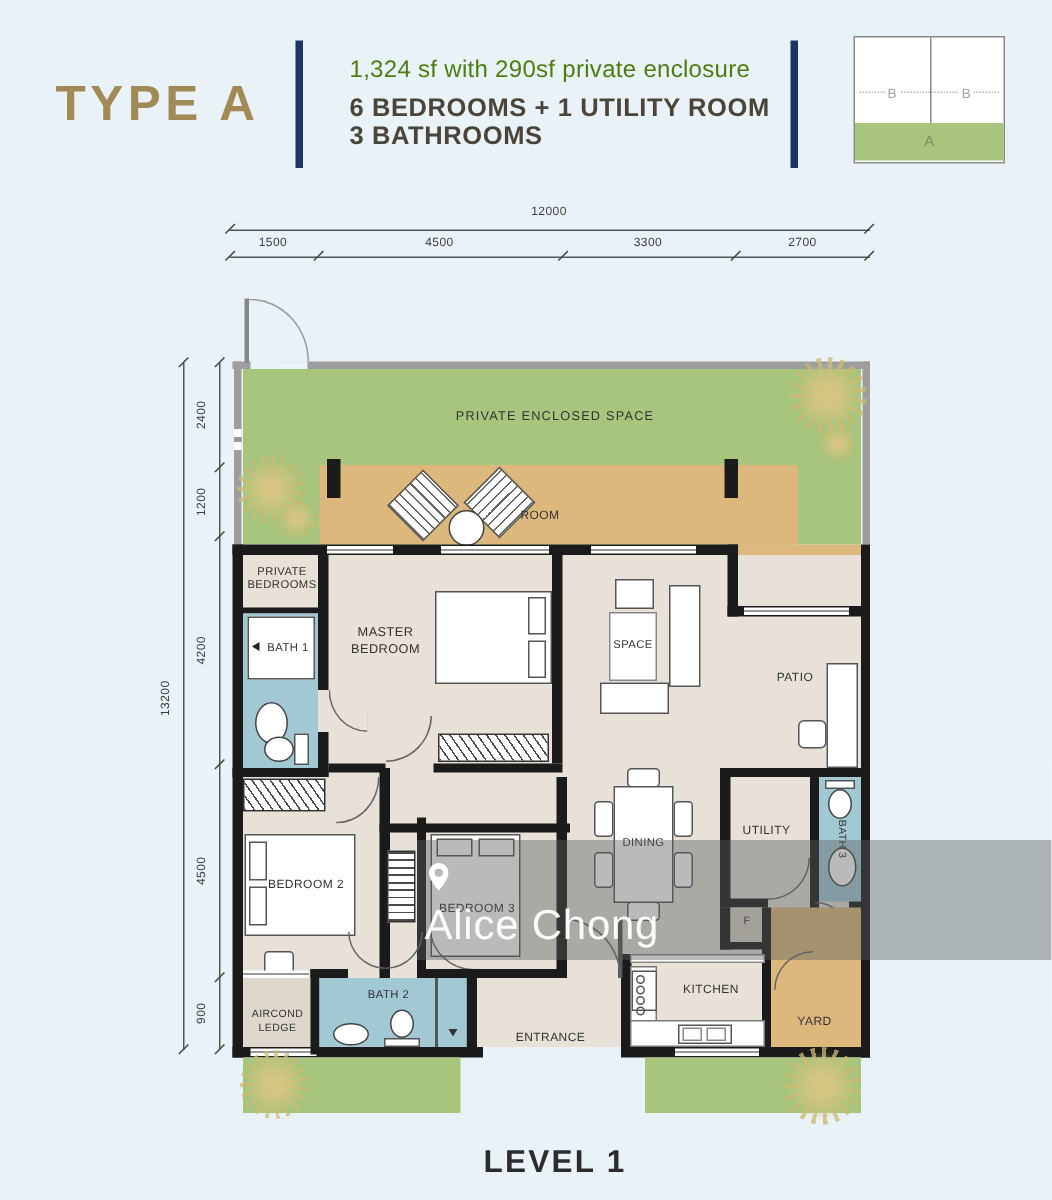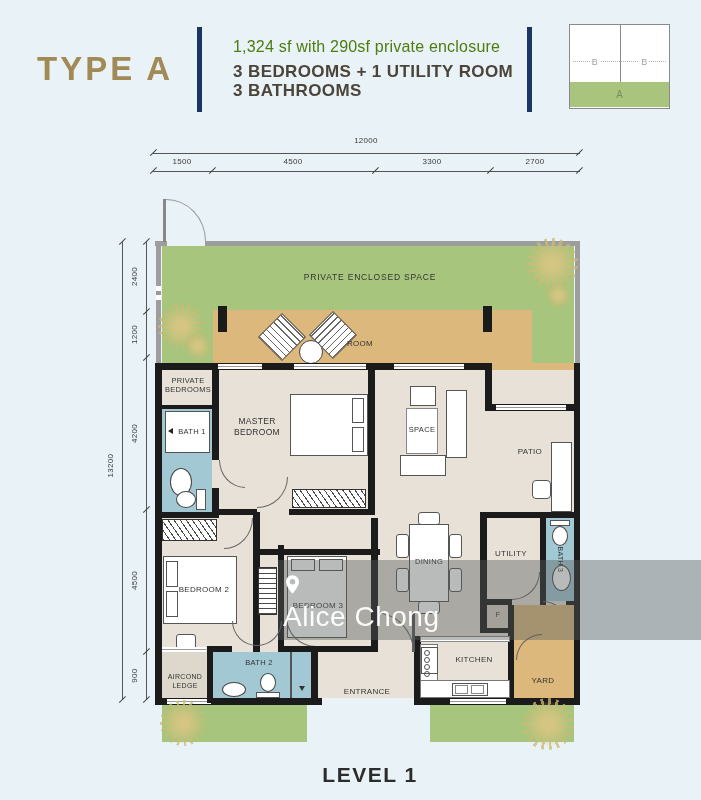--- a/index.html
+++ b/index.html
@@ -48,21 +48,21 @@
   .level{left:280px;top:763px;width:180px;text-align:center;font-size:21px;font-weight:800;color:#2c2c2c;letter-spacing:1.5px;}
 </style>
 </head>
 <body>
 
 <div id="stage">
 
   <div class="abs type-a">TYPE A</div>
   <div class="abs vbar" style="left:197px;"></div>
   <div class="abs area-line">1,324 sf with 290sf private enclosure</div>
-  <div class="abs cfg" style="top:62px;">3 BEDROOMS + 1 UTILITY ROOM</div>
+  <div class="abs cfg" style="top:62px;">6 BEDROOMS + 1 UTILITY ROOM</div>
   <div class="abs cfg" style="top:81px;">3 BATHROOMS</div>
   <div class="abs vbar" style="left:527px;"></div>
 
   <div class="abs keyplan">
     <div class="abs kp-dotted"></div>
     <div class="abs kp-div"></div>
     <span class="abs kp-b" style="left:25%;">B</span>
     <span class="abs kp-b" style="left:75%;">B</span>
     <div class="abs kp-a-strip">A</div>
   </div>

